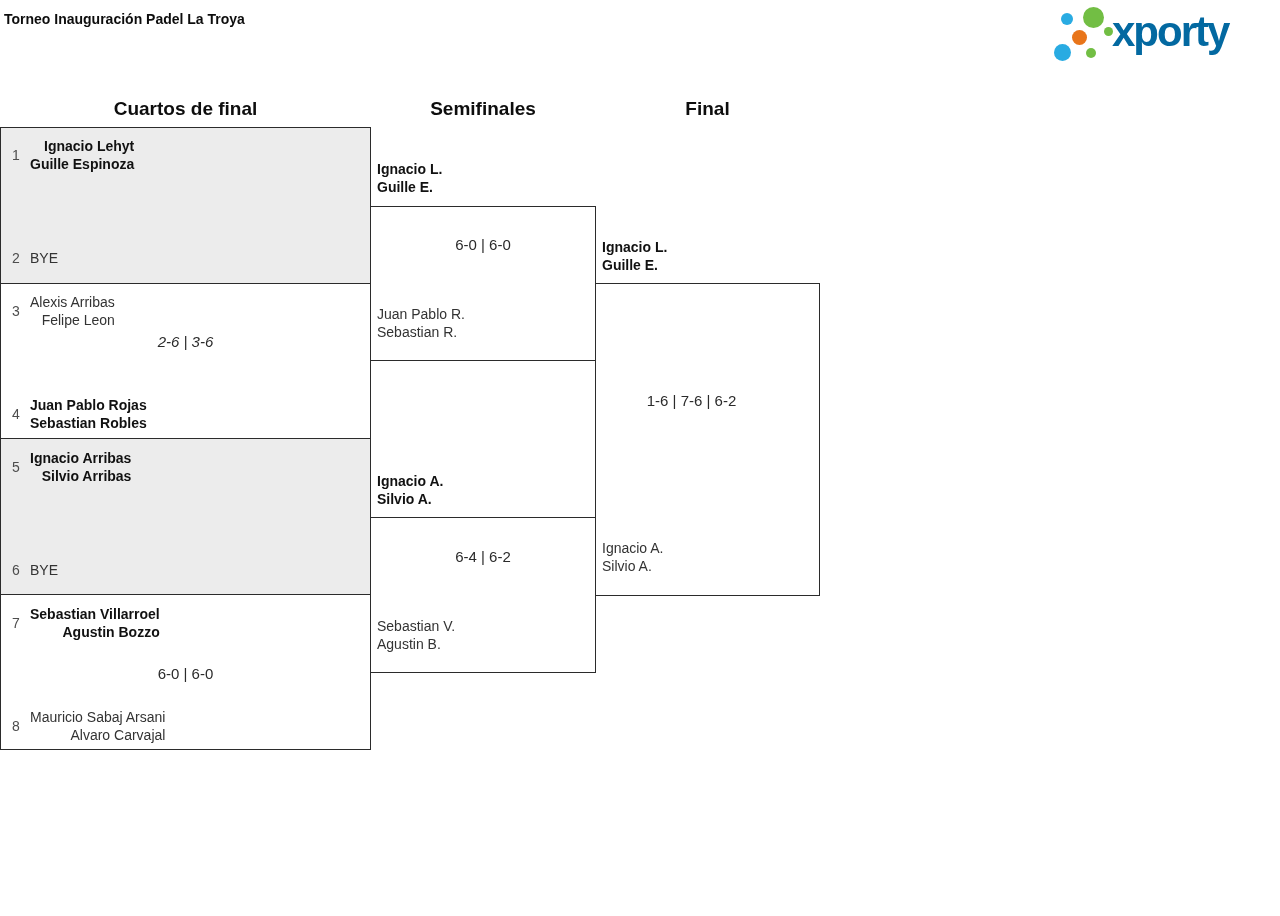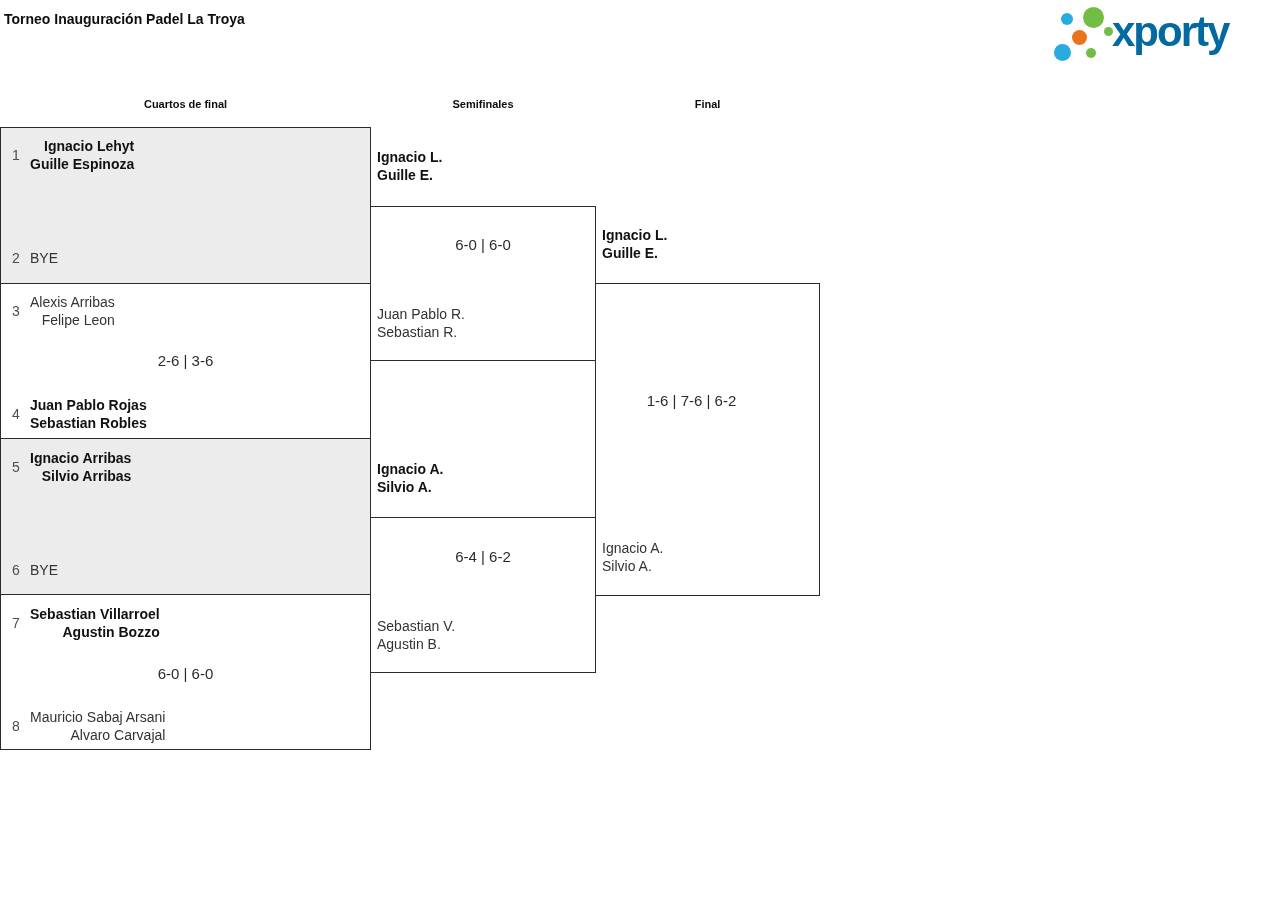--- a/index.html
+++ b/index.html
@@ -12,38 +12,38 @@
   }
   
   .title { position:absolute; left:4px; top:3px; font-size:14px; font-weight:700;
            line-height:33px; color:#0d0d0d; }
   
   .logo { position:absolute; left:1048px; top:0; width:232px; height:70px; }
   .dot { position:absolute; border-radius:50%; }
   .logo-text { position:absolute; left:1112px; top:1px; font-size:42px; line-height:62px;
                font-weight:700; letter-spacing:-2px; }
   
-  .col-header { position:absolute; top:98px; font-size:11px; font-weight:700;
+  .col-header { position:absolute; top:98px; font-size:19px; font-weight:700;
                 text-align:center; color:#0d0d0d; }
   .col-qf { left:0; width:371px; }
   .col-sf { left:370px; width:226px; }
   .col-f  { left:595px; width:225px; }
   
   .box { position:absolute; border:1px solid #2b2b2b; background:#fff; }
   .box.gray { background:#ececec; }
   
   .entry { position:absolute; left:8px; display:flex; align-items:center; }
   .seed { width:16px; text-align:center; font-size:14px; color:#4d4d4d;
           margin-right:6px; flex:none; }
   .names { font-size:14px; line-height:18px; color:#333; font-weight:400;text-align:right; }
   .names .nline { display:block; }
   .names.winner { font-weight:700; color:#111; }
   .names-abs { position:absolute; font-size:14px; line-height:18px; color:#333; }
   .names-abs .nline { display:block; }
-  .names-abs.winner { font-weight:700; color:#111; }
+  .names-abs.winner { font-weight:700; color:#111;margin-top:12px; }
   
   .score { position:absolute; text-align:center; font-size:15px; line-height:18px;
            color:#2b2b2b; }
   .score-qf { left:0; width:371px; }
   .score-sf { left:370px; width:226px; }
   .score-f  { left:595px; width:193px; }
 </style>
 </head>
 <body>
 
@@ -91,21 +91,21 @@
     </span>
   </div>
 
   <div class="entry" style="top:293px;">
     <span class="seed">3</span>
     <span class="names">
       <span class="nline">Alexis Arribas</span>
       <span class="nline">Felipe Leon</span>
     </span>
   </div>
-  <div class="score score-qf" style="top:352px;">2-6 | 3-6</div>
+  <div class="score score-qf" style="top:333px;font-style:italic;">2-6 | 3-6</div>
   <div class="entry" style="top:396px;">
     <span class="seed">4</span>
     <span class="names winner">
       <span class="nline">Juan Pablo Rojas</span>
       <span class="nline">Sebastian Robles</span>
     </span>
   </div>
 
   <div class="entry" style="top:449px;">
     <span class="seed">5</span>

